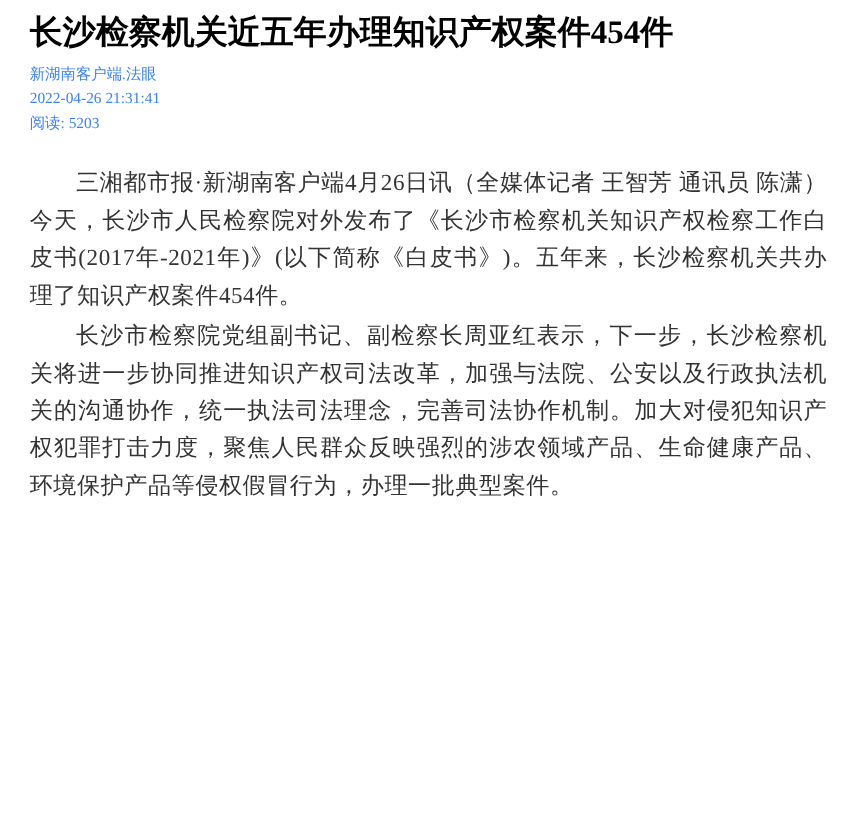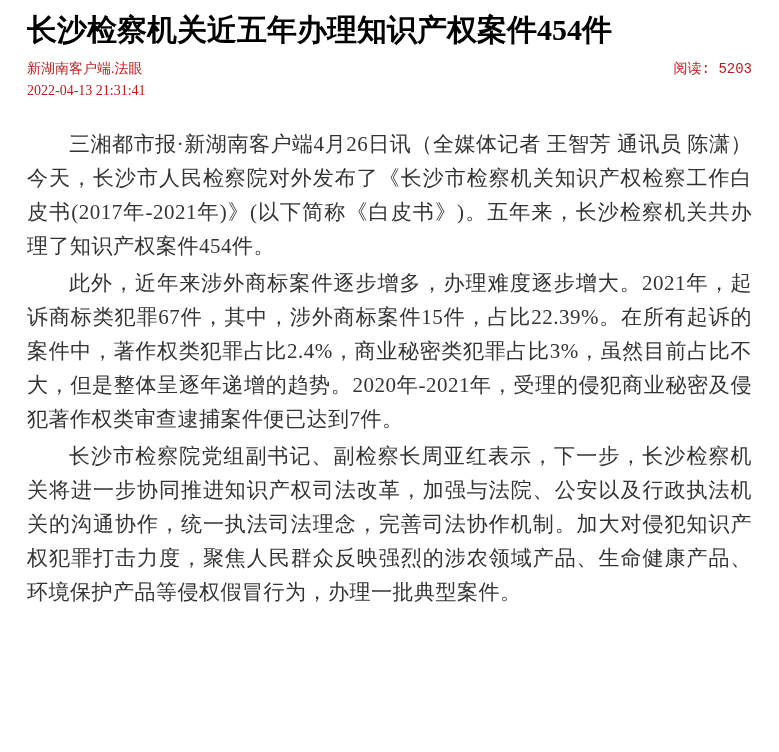--- a/index.html
+++ b/index.html
@@ -27,29 +27,29 @@
     color: #000000;
     font-family: "Liberation Serif", "DejaVu Serif", serif;
   }
   .meta-row {
     margin-top: 8px;
     display: flex;
     justify-content: space-between;
     align-items: flex-start;
     font-size: 14px;
     line-height: 22px;
-    color: #b91c1c;
+    color: #3b82f6;
+    flex-direction: column;
   }
   .meta-left {
     display: flex;
     flex-direction: column;
   }
   .read-count {
     white-space: nowrap;
-    font-family: Liberation Mono, monospace;
   }
   .article-body {
     margin-top: 25px;
     font-size: 21px;
     line-height: 34px;
     color: #333333;
     text-align: justify;
     letter-spacing: 0.5px;
   }
   .article-body p {
@@ -60,27 +60,26 @@
 </head>
 <body>
 
 <div class="page">
 
   <h1 class="title">长沙检察机关近五年办理知识产权案件454件</h1>
 
   <div class="meta-row">
     <div class="meta-left">
       <div class="source">新湖南客户端.法眼</div>
-      <div class="datetime">2022-04-13 21:31:41</div>
+      <div class="datetime">2022-04-26 21:31:41</div>
     </div>
     <div class="read-count">
       <span>阅读:</span>
       <span>5203</span>
     </div>
   </div>
 
   <div class="article-body">
     <p>三湘都市报·新湖南客户端4月26日讯（全媒体记者 王智芳 通讯员 陈潇）今天，长沙市人民检察院对外发布了《长沙市检察机关知识产权检察工作白皮书(2017年-2021年)》(以下简称《白皮书》)。五年来，长沙检察机关共办理了知识产权案件454件。</p>
-    <p>此外，近年来涉外商标案件逐步增多，办理难度逐步增大。2021年，起诉商标类犯罪67件，其中，涉外商标案件15件，占比22.39%。在所有起诉的案件中，著作权类犯罪占比2.4%，商业秘密类犯罪占比3%，虽然目前占比不大，但是整体呈逐年递增的趋势。2020年-2021年，受理的侵犯商业秘密及侵犯著作权类审查逮捕案件便已达到7件。</p>
     <p>长沙市检察院党组副书记、副检察长周亚红表示，下一步，长沙检察机关将进一步协同推进知识产权司法改革，加强与法院、公安以及行政执法机关的沟通协作，统一执法司法理念，完善司法协作机制。加大对侵犯知识产权犯罪打击力度，聚焦人民群众反映强烈的涉农领域产品、生命健康产品、环境保护产品等侵权假冒行为，办理一批典型案件。</p>
   </div>
 
 </div>
 
 </body></html>

